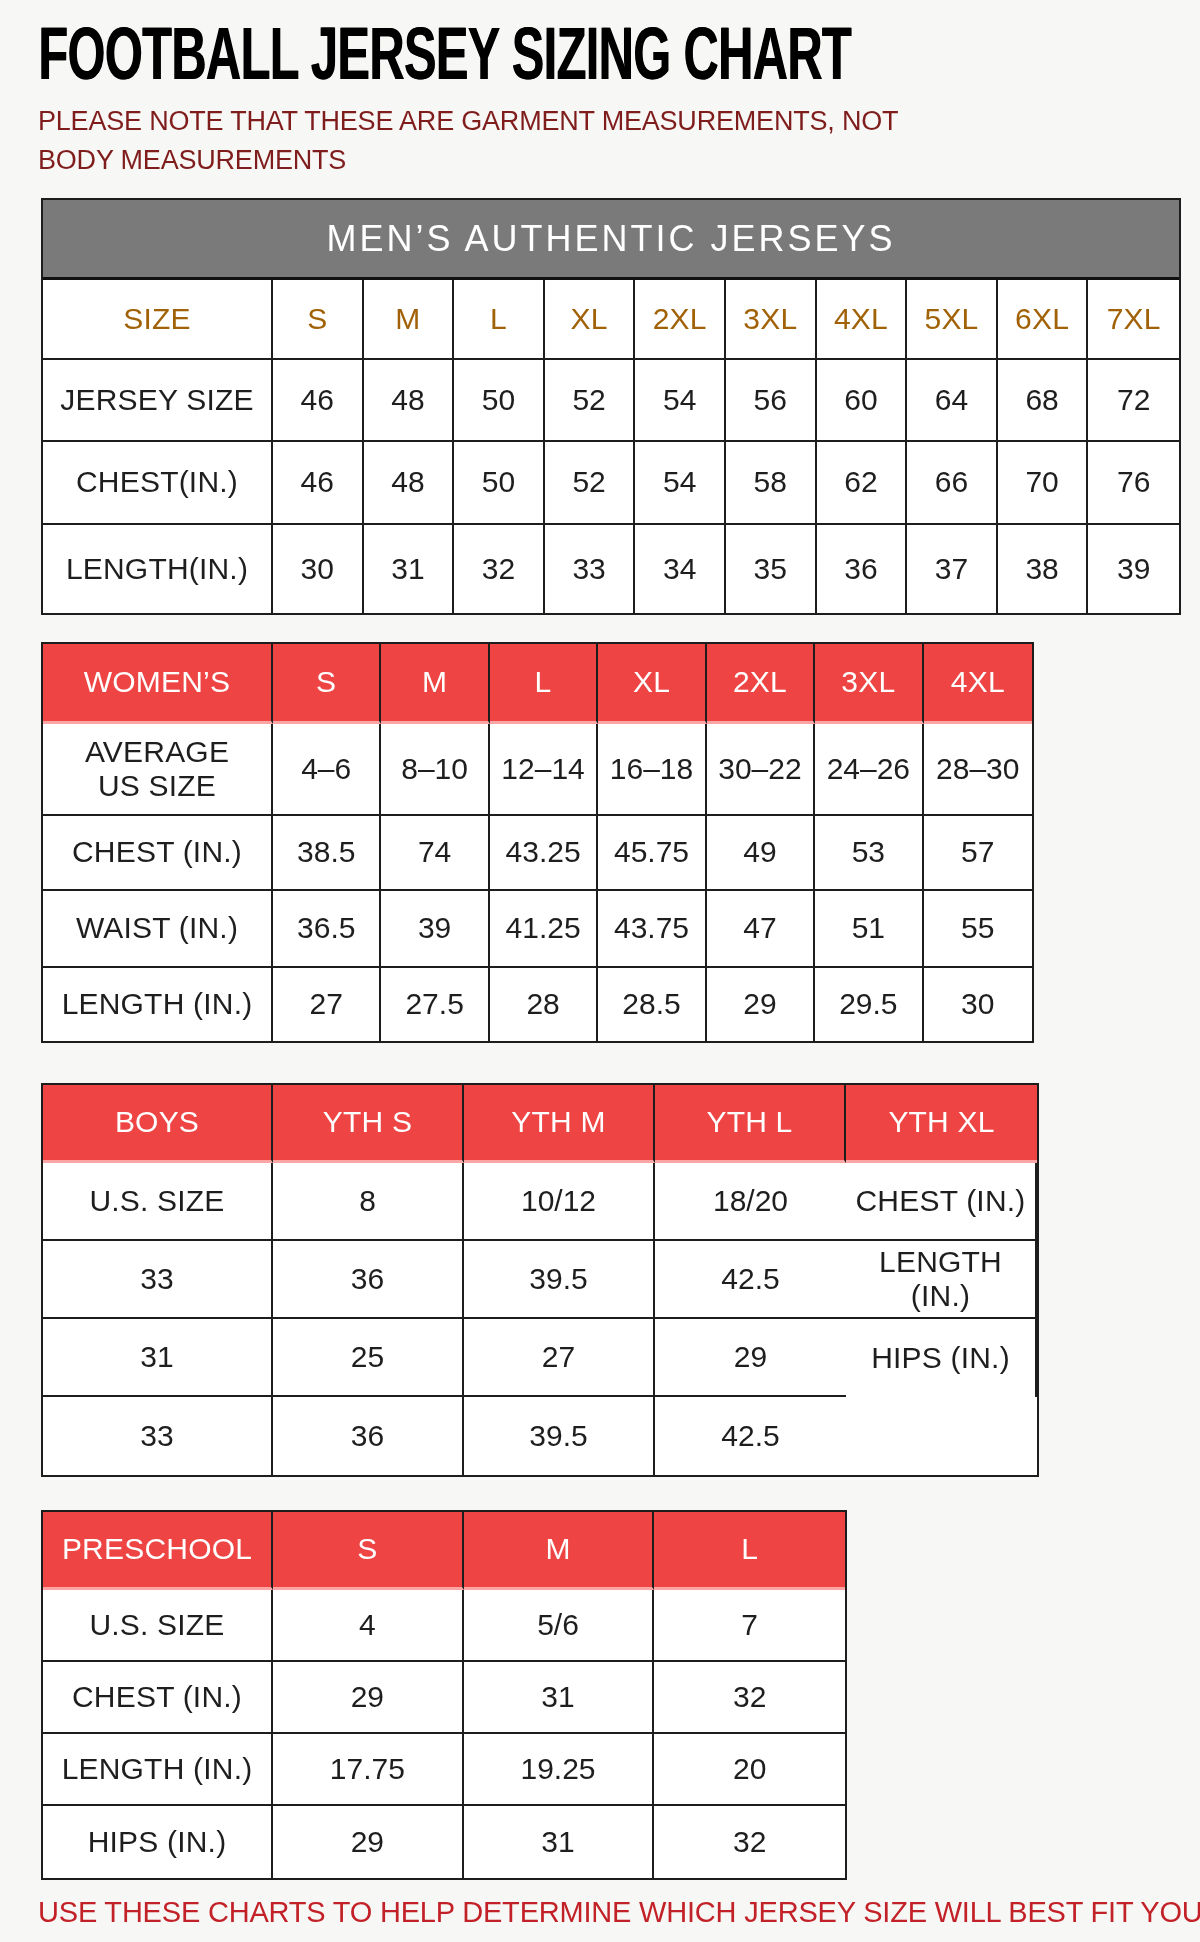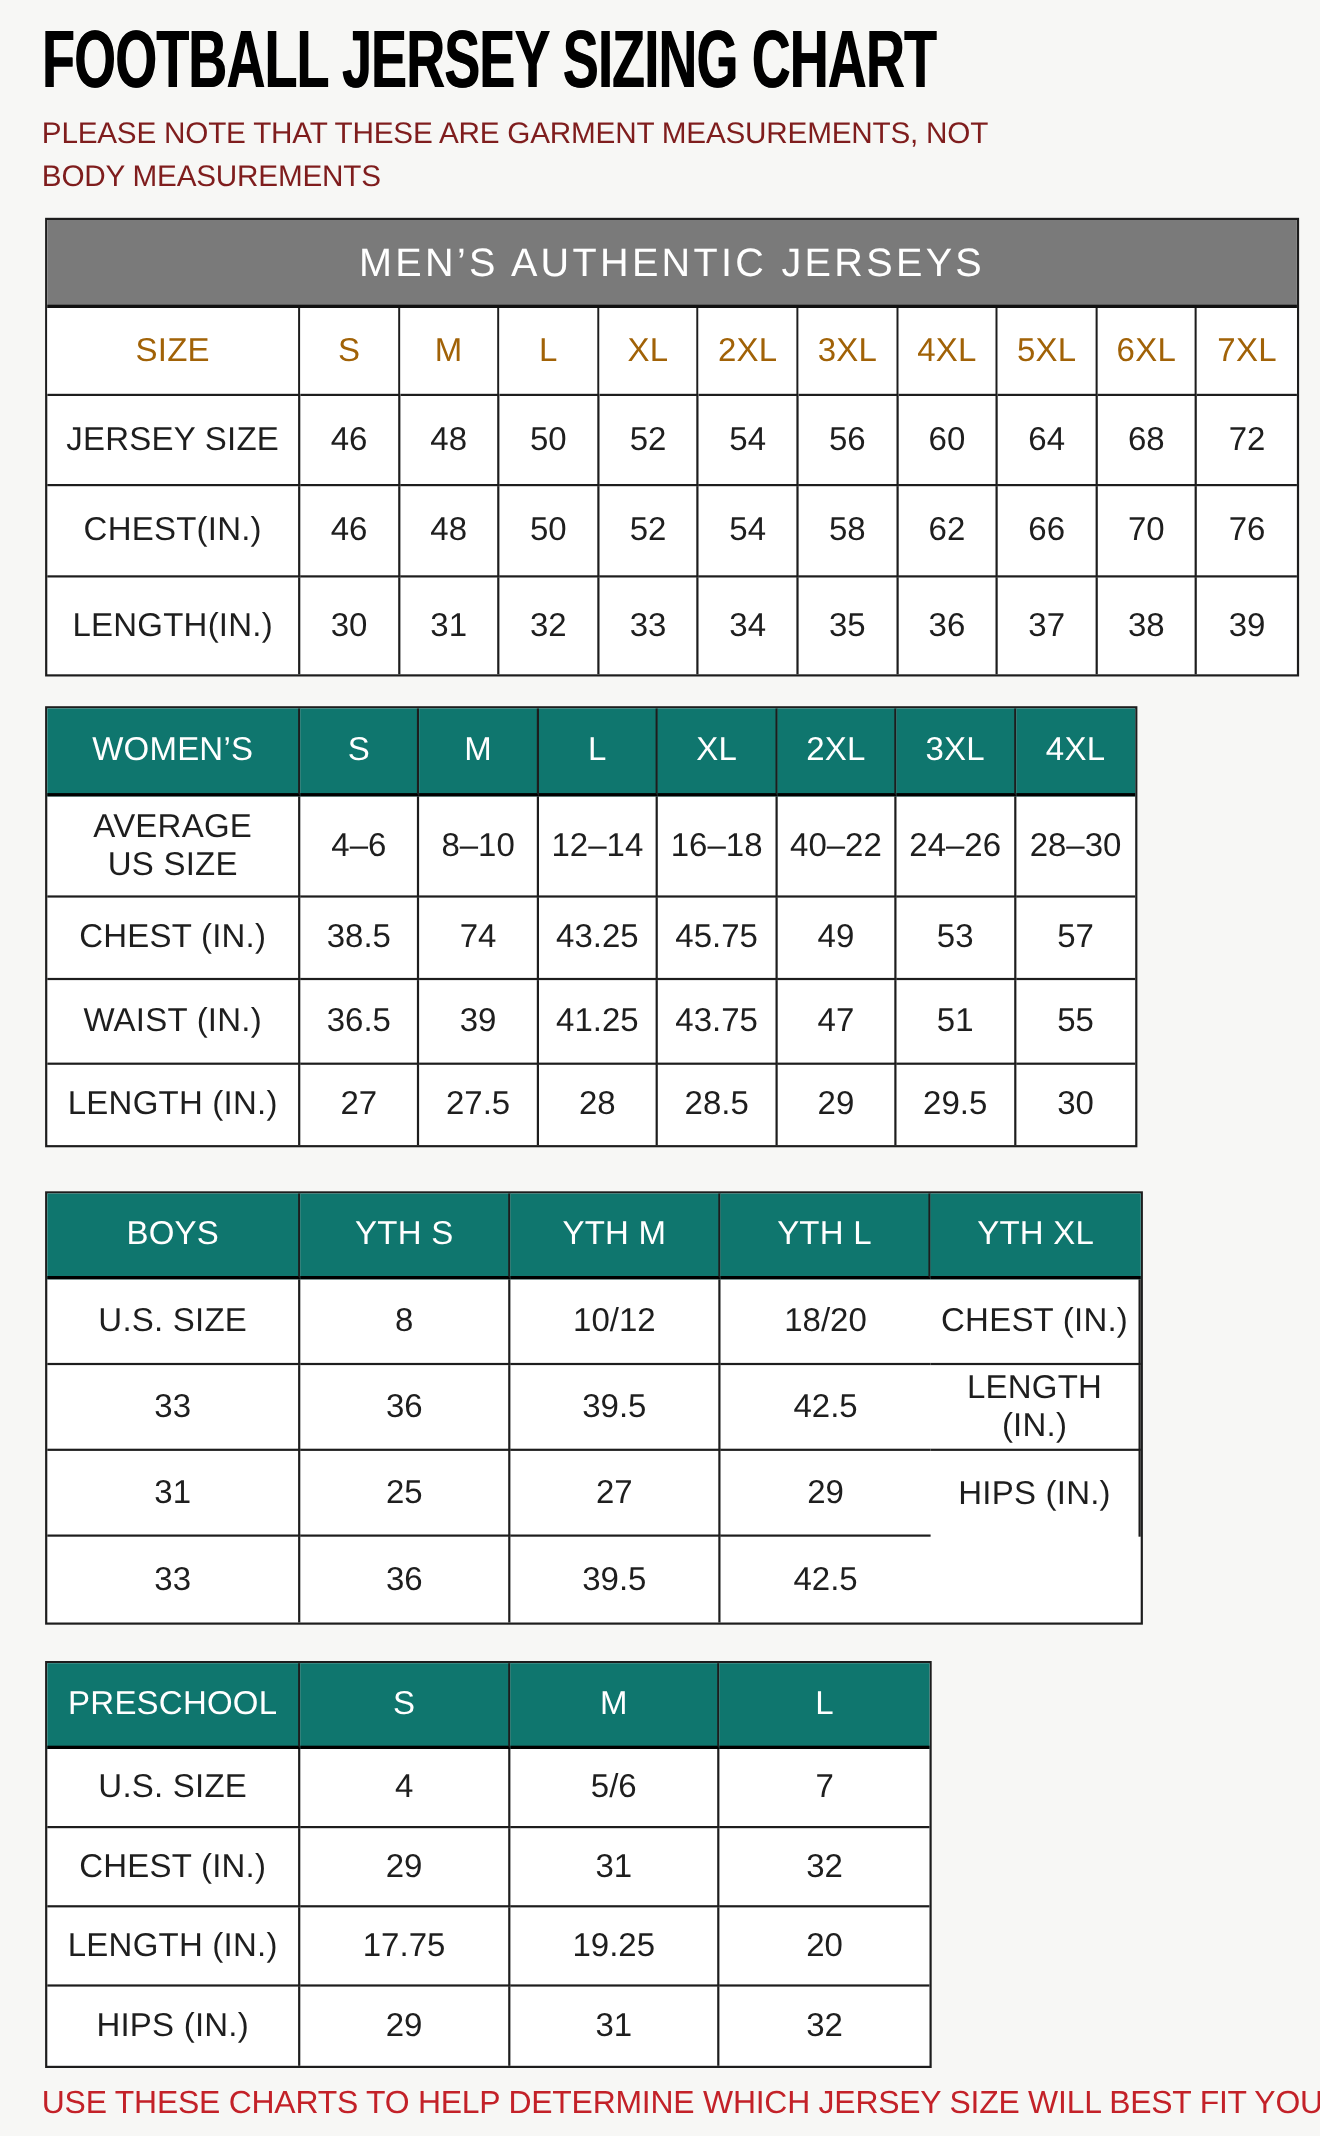--- a/index.html
+++ b/index.html
@@ -57,23 +57,23 @@
   .cell.row-last { border-bottom: none; }
   .banner {
     grid-column: 1 / -1;
     background: #7a7a7a;
     color: #ffffff;
     font-size: 36px;
     letter-spacing: 3px;
     border-bottom: 3px solid #111;
   }
   .ghead {
-    background: #0f766e;
+    background: #ef4444;
     color: #fff;
-    border-bottom: 3px solid #000000;
+    border-bottom: 3px solid #fca5a5;
   }
   .phead { background: #fff; color: #a16207; }
   .rlabel, .phead, .ghead { letter-spacing: 0.2px; }
   p.footer-note {
     margin: 16px 0 0 38px;
     font-size: 29px;
     color: #c32128;
     letter-spacing: -0.2px;
     white-space: nowrap;
   }
@@ -140,21 +140,21 @@
       <div class="cell ghead">XL</div>
       <div class="cell ghead">2XL</div>
       <div class="cell ghead">3XL</div>
       <div class="cell ghead col-last">4XL</div>
       <div class="cell rlabel">AVERAGE
 US SIZE</div>
       <div class="cell val">4–6</div>
       <div class="cell val">8–10</div>
       <div class="cell val">12–14</div>
       <div class="cell val">16–18</div>
-      <div class="cell val">40–22</div>
+      <div class="cell val">30–22</div>
       <div class="cell val">24–26</div>
       <div class="cell val col-last">28–30</div>
       <div class="cell rlabel">CHEST (IN.)</div>
       <div class="cell val">38.5</div>
       <div class="cell val">74</div>
       <div class="cell val">43.25</div>
       <div class="cell val">45.75</div>
       <div class="cell val">49</div>
       <div class="cell val">53</div>
       <div class="cell val col-last">57</div>

